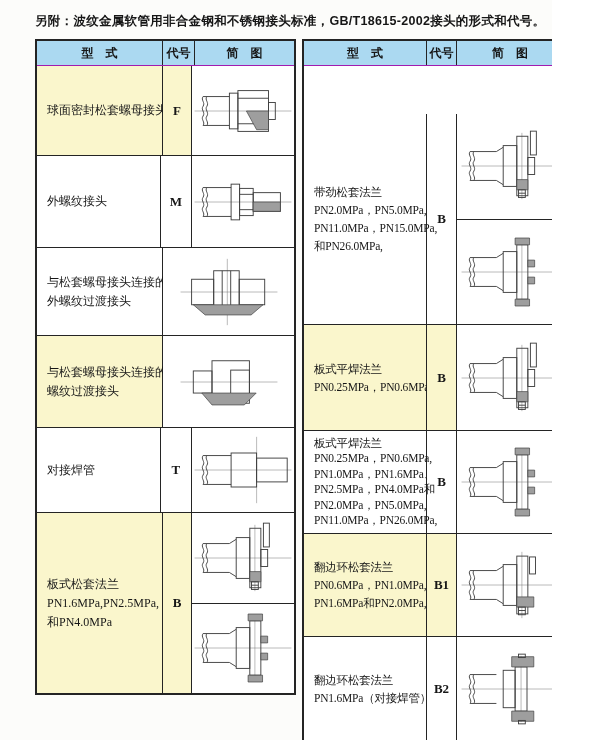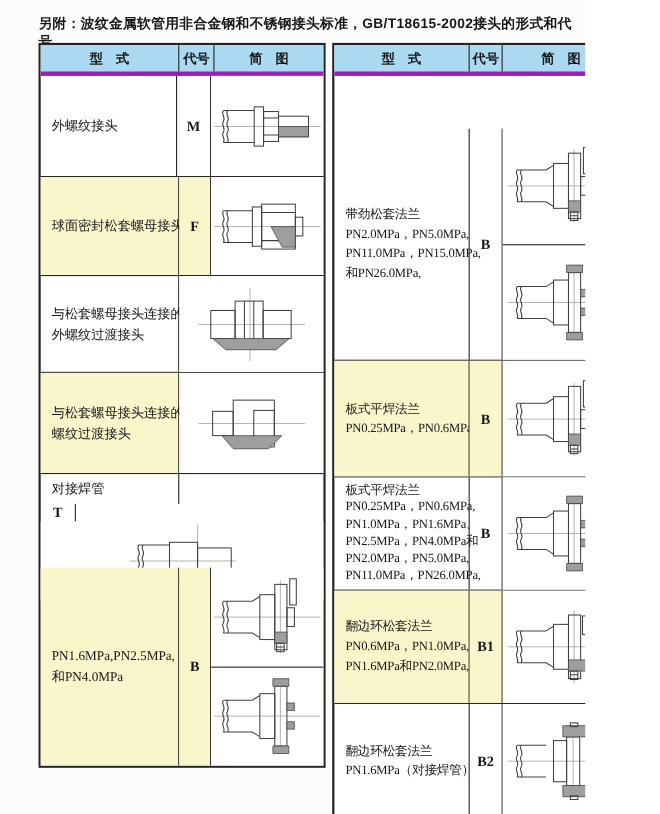--- a/index.html
+++ b/index.html
@@ -1,22 +1,22 @@
 <!DOCTYPE html>
 <html><head>
 <meta charset="utf-8">
 <style>
   html,body{margin:0;padding:0;}
   .page{position:relative;width:532px;height:740px;background:#fcfcfa;overflow:hidden;
-        font-family:"Liberation Sans","DejaVu Sans",sans-serif;color:#161616;}
+        font-family:"Liberation Sans","DejaVu Sans",sans-serif;color:#161616;padding-left:20px;}
   .caption{position:absolute;left:35px;top:13px;font-size:12.5px;font-weight:600;letter-spacing:.3px;}
   .tbl{position:absolute;top:39px;border:2px solid #242424;background:#fff;box-sizing:border-box;}
   #tbl-0{left:35px;width:261px;}
   #tbl-1{left:302px;width:263px;}
-  .hdr{display:flex;background:#abd9f1;border-bottom:4px solid #a21caf;height:24px;
+  .hdr{display:flex;background:#abd9f1;border-bottom:1px solid #a21caf;height:24px;
        font-size:12px;font-weight:600;}
   .hdr .hc{display:flex;align-items:center;justify-content:center;box-sizing:border-box;}
   .row{display:flex;border-bottom:1.4px solid #242424;box-sizing:border-box;}
   .row:last-child{border-bottom:none;}
   .cell{box-sizing:border-box;}
   .c-type{display:flex;flex-direction:column;justify-content:center;padding:4px 4px 4px 10px;
           border-right:1.4px solid #242424;
           font-family:"Liberation Serif","DejaVu Serif",serif;}
   .c-code{display:flex;align-items:center;justify-content:center;border-right:1.4px solid #242424;
           font-family:"Liberation Serif","DejaVu Serif",serif;font-size:13px;font-weight:600;}
@@ -33,20 +33,45 @@
 <body>
 
 <div class="page">
   <div class="caption">另附：波纹金属软管用非合金钢和不锈钢接头标准，GB/T18615-2002接头的形式和代号。</div>
   <div class="tbl" id="tbl-0">
       <div class="hdr" style="display: flex;">
         <div class="hc" style="width: 126px; border-right: 1.4px solid rgb(36, 36, 36);">型　式</div>
         <div class="hc" style="width: 32px; border-right: 1.4px solid rgb(36, 36, 36);">代号</div>
         <div class="hc" style="flex: 1 1 0%;">简　图</div>
       </div>
+      <div class="row" style="height: 90px;">
+        <div class="cell c-type hl" style="width: 126px;">
+          <div class="line">球面密封松套螺母接头</div>
+        </div>
+        <div class="cell c-code hl" style="width: 32px;">F</div>
+        <div class="cell c-diag">
+          <div class="sub">
+            <svg viewBox="0 0 120 84">
+              <g stroke="#3f3f3f" stroke-width="1.1" fill="none">
+                <line x1="3" y1="42" x2="117" y2="42" stroke="#787878" stroke-width="0.6"></line>
+                <path d="M13,25 c-3,4 3,7 0,11.5 c-3,4 3,7 0,11.5 c-3,4 3,7 0,11"></path>
+                <path d="M17.5,25 c-3,4 3,7 0,11.5 c-3,4 3,7 0,11.5 c-3,4 3,7 0,11"></path>
+                <line x1="13" y1="25" x2="44" y2="25"></line>
+                <line x1="13" y1="59" x2="44" y2="59"></line>
+                <rect x="44" y="21" width="10" height="42"></rect>
+                <rect x="54" y="18" width="36" height="48"></rect>
+                <line x1="54" y1="27" x2="90" y2="27"></line>
+                <line x1="54" y1="57" x2="90" y2="57"></line>
+                <rect x="90" y="32" width="8" height="20"></rect>
+                <polygon points="64,42 90,42 90,64 76,64" fill="#9e9e9e" stroke="#3f3f3f" stroke-width="0.8"></polygon>
+              </g>
+            </svg>
+          </div>
+        </div>
+      </div>
       <div class="row" style="height: 92px;">
         <div class="cell c-type" style="width: 126px;">
           <div class="line">外螺纹接头</div>
         </div>
         <div class="cell c-code" style="width: 32px;">M</div>
         <div class="cell c-diag">
           <div class="sub">
             <svg viewBox="0 0 120 84">
               <g stroke="#3f3f3f" stroke-width="1.1" fill="none">
                 <line x1="3" y1="42" x2="117" y2="42" stroke="#787878" stroke-width="0.6"></line>
@@ -58,45 +83,20 @@
                 <rect x="56" y="26" width="16" height="32"></rect>
                 <line x1="56" y1="33" x2="72" y2="33"></line>
                 <line x1="56" y1="51" x2="72" y2="51"></line>
                 <rect x="72" y="31" width="32" height="22"></rect>
                 <polygon points="72,42 104,42 104,53 72,53" fill="#9e9e9e" stroke="#3f3f3f" stroke-width="0.8"></polygon>
               </g>
             </svg>
           </div>
         </div>
       </div>
-      <div class="row" style="height: 90px;">
-        <div class="cell c-type hl" style="width: 126px;">
-          <div class="line">球面密封松套螺母接头</div>
-        </div>
-        <div class="cell c-code hl" style="width: 32px;">F</div>
-        <div class="cell c-diag">
-          <div class="sub">
-            <svg viewBox="0 0 120 84">
-              <g stroke="#3f3f3f" stroke-width="1.1" fill="none">
-                <line x1="3" y1="42" x2="117" y2="42" stroke="#787878" stroke-width="0.6"></line>
-                <path d="M13,25 c-3,4 3,7 0,11.5 c-3,4 3,7 0,11.5 c-3,4 3,7 0,11"></path>
-                <path d="M17.5,25 c-3,4 3,7 0,11.5 c-3,4 3,7 0,11.5 c-3,4 3,7 0,11"></path>
-                <line x1="13" y1="25" x2="44" y2="25"></line>
-                <line x1="13" y1="59" x2="44" y2="59"></line>
-                <rect x="44" y="21" width="10" height="42"></rect>
-                <rect x="54" y="18" width="36" height="48"></rect>
-                <line x1="54" y1="27" x2="90" y2="27"></line>
-                <line x1="54" y1="57" x2="90" y2="57"></line>
-                <rect x="90" y="32" width="8" height="20"></rect>
-                <polygon points="64,42 90,42 90,64 76,64" fill="#9e9e9e" stroke="#3f3f3f" stroke-width="0.8"></polygon>
-              </g>
-            </svg>
-          </div>
-        </div>
-      </div>
       <div class="row" style="height: 88px;">
         <div class="cell c-type" style="width: 126px;">
           <div class="line">与松套螺母接头连接的</div>
           <div class="line">外螺纹过渡接头</div>
         </div>
         <div class="cell c-diag">
           <div class="sub">
             <svg viewBox="0 0 120 84">
               <g stroke="#3f3f3f" stroke-width="1.1" fill="none">
                 <line x1="3" y1="42" x2="117" y2="42" stroke="#787878" stroke-width="0.6"></line>
@@ -124,21 +124,21 @@
                 <line x1="3" y1="42" x2="117" y2="42" stroke="#787878" stroke-width="0.6"></line>
                 <rect x="18" y="29" width="22" height="26"></rect>
                 <rect x="40" y="17" width="44" height="50"></rect>
                 <rect x="62" y="28" width="22" height="28"></rect>
                 <polygon points="28,55 92,55 78,69 40,69" fill="#9e9e9e" stroke="#3f3f3f" stroke-width="0.8"></polygon>
               </g>
             </svg>
           </div>
         </div>
       </div>
-      <div class="row" style="height: 85px; flex-direction: column;">
+      <div class="row" style="height: 85px;">
         <div class="cell c-type" style="width: 126px;">
           <div class="line">对接焊管</div>
         </div>
         <div class="cell c-code" style="width: 32px;">T</div>
         <div class="cell c-diag">
           <div class="sub">
             <svg viewBox="0 0 120 84">
               <g stroke="#3f3f3f" stroke-width="1.1" fill="none">
                 <line x1="3" y1="42" x2="117" y2="42" stroke="#787878" stroke-width="0.6"></line>
                 <line x1="76" y1="3" x2="76" y2="81" stroke="#787878" stroke-width="0.6"></line>
@@ -148,20 +148,21 @@
                 <line x1="13" y1="59" x2="46" y2="59"></line>
                 <rect x="46" y="22" width="30" height="40"></rect>
                 <rect x="76" y="28" width="36" height="28"></rect>
               </g>
             </svg>
           </div>
         </div>
       </div>
       <div class="row" style="height: 180px;">
         <div class="cell c-type hl" style="width: 126px;">
+          <div class="line">板式松套法兰</div>
           <div class="line">PN1.6MPa,PN2.5MPa,</div>
           <div class="line">和PN4.0MPa</div>
         </div>
         <div class="cell c-code hl" style="width: 32px;">B</div>
         <div class="cell c-diag">
           <div class="sub">
             <svg viewBox="0 0 120 84">
               <g stroke="#3f3f3f" stroke-width="1.1" fill="none">
                 <line x1="3" y1="42" x2="117" y2="42" stroke="#787878" stroke-width="0.6"></line>
                 <line x1="74" y1="3" x2="74" y2="81" stroke="#787878" stroke-width="0.6"></line>

